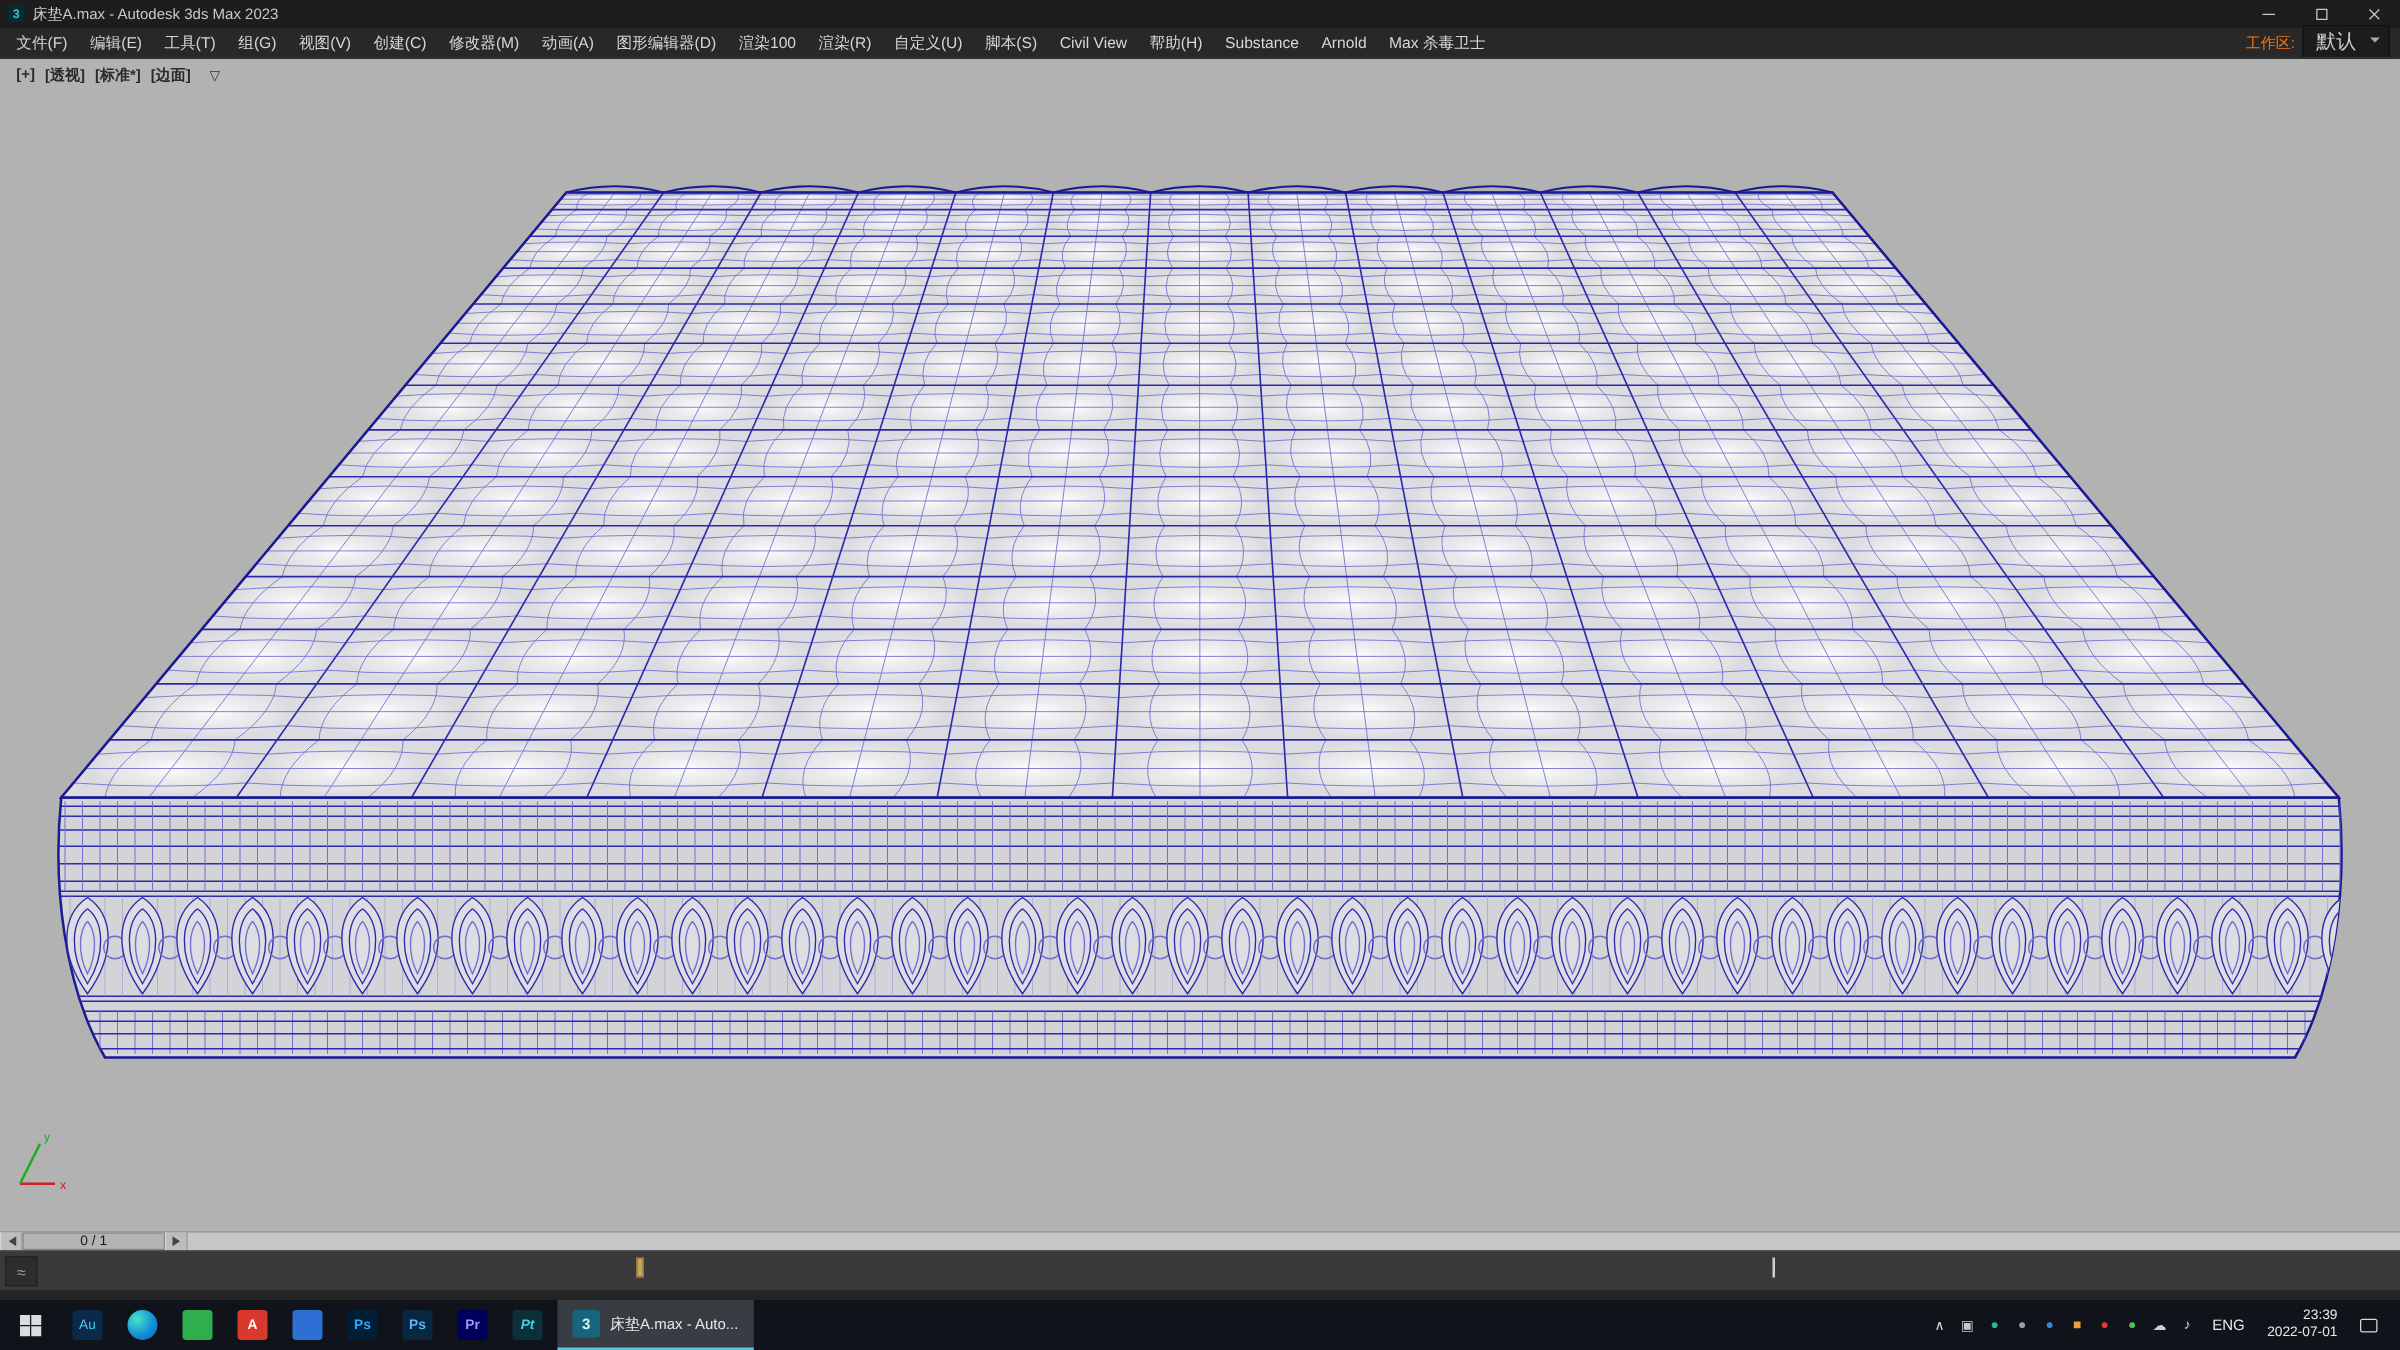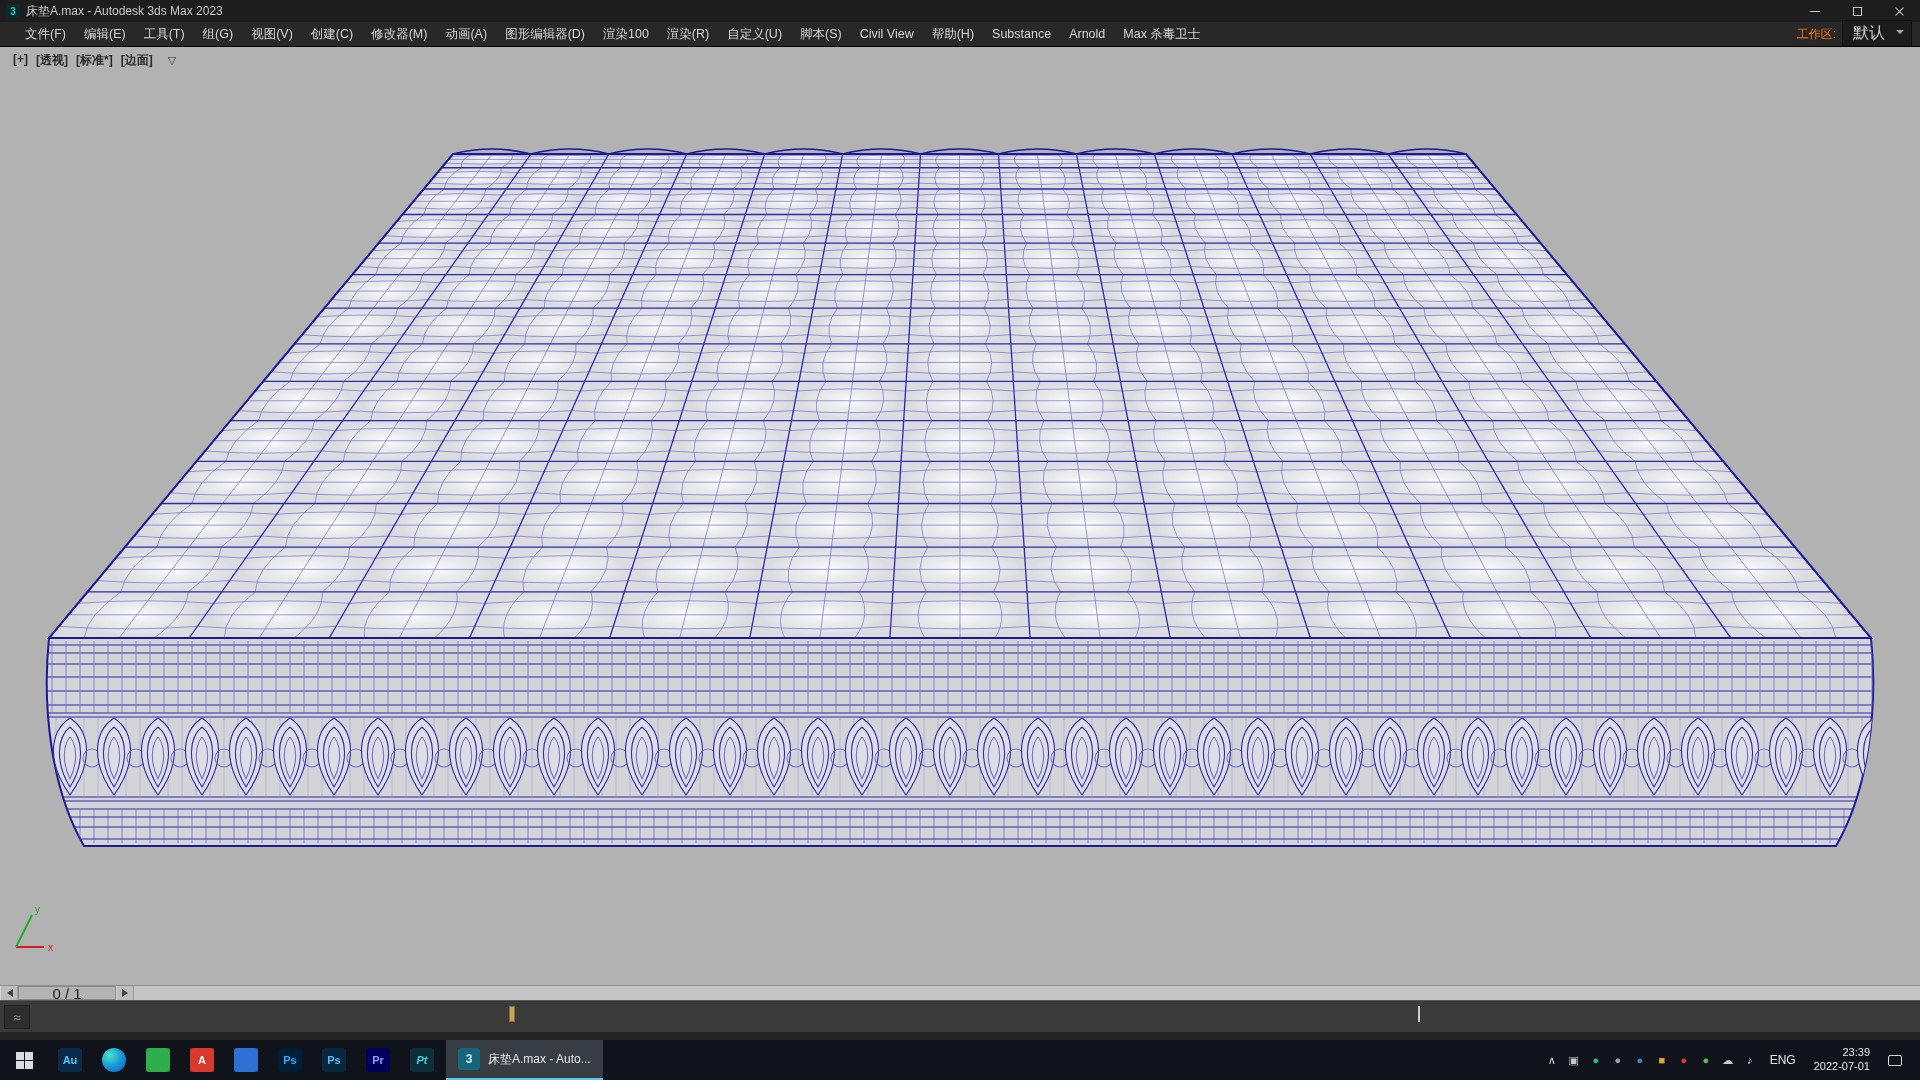--- a/index.html
+++ b/index.html
@@ -18,21 +18,21 @@
   .ic-min { width:10px; height:1px; background:#c9c9c9; }
   .ic-max { width:9px; height:9px; border:1px solid #c9c9c9; }
   .ic-close { position:relative; width:11px; height:11px; }
   .ic-close::before,.ic-close::after { content:""; position:absolute; left:5px; top:0;
     width:1px; height:11px; background:#c9c9c9; }
   .ic-close::before { transform:rotate(45deg); }
   .ic-close::after  { transform:rotate(-45deg); }
 
   
   .menubar { height:24px; background:#282828; display:flex; align-items:center;
-    font-size:12.5px; color:#d6d6d6; padding-left:16px; }
+    font-size:12.5px; color:#d6d6d6; padding-left:4px; }
   .menu-items { display:flex; align-items:center; }
   .menu-item { padding:3px 9px; white-space:nowrap; cursor:default; }
   .menubar-right { margin-left:auto; display:flex; align-items:center; gap:6px; margin-right:8px; }
   .ws-label { color:#f97316; font-size:12px; }
   .ws-box { background:#1c1c1c; border:1px solid #111; padding:2px 24px 3px 10px;
     position:relative; font-size:16px; color:#cfcfcf; min-width:70px; }
   .ws-box::after { content:""; position:absolute; right:7px; top:9px;
     border:4px solid transparent; border-top-color:#aaa; }
 
   
@@ -45,42 +45,42 @@
   .vp-label { padding:0 3px; white-space:nowrap; }
   .funnel { margin-left:12px; font-size:11px; color:#333; font-weight:normal; }
 
   
   .framerow { height:15px; background:#c6c6c6; display:flex; align-items:stretch;
     border-top:1px solid #8f8f8f; }
   .fr-btn { width:18px; display:flex; align-items:center; justify-content:center;
     background:#bdbdbd; border-right:1px solid #999; border-left:1px solid #d5d5d5; }
   .tri-l { width:0; height:0; border:4px solid transparent; border-right:6px solid #444; margin-right:3px;}
   .tri-r { width:0; height:0; border:4px solid transparent; border-left:6px solid #444; margin-left:3px;}
-  .fr-handle { width:98px; background:#b3b3b3; border:1px solid #8a8a8a;
-    display:flex; align-items:center; justify-content:center; font-size:15px; color:#1a1a1a; }
+  .fr-handle { width:114px; background:#b3b3b3; border:1px solid #8a8a8a;
+    display:flex; align-items:center; justify-content:center; font-size:11px; color:#1a1a1a; }
   .fr-rest { flex:1; }
 
   .trackbar { height:32px; background:#3a3a3a; position:relative; border-top:1px solid #555; }
   .tb-mini { position:absolute; left:4px; top:4px; width:26px; height:24px; background:#2d2d2d;
     border:1px solid #222; color:#9a9a9a; font-size:13px; display:flex; align-items:center;
     justify-content:center; }
   .track-slider { position:absolute; left:509px; top:5px; width:6px; height:16px;
     background:#c9a35b; border:1px solid #8a6d35; }
   .track-tick { position:absolute; left:1418px; top:5px; width:2px; height:16px; background:#cfcfcf; }
   .statusstrip { height:8px; background:#242424; }
 
   
   .taskbar { height:40px; background:#10141a; display:flex; align-items:stretch; color:#e8e8e8; }
   .t-btn { display:flex; align-items:center; justify-content:center; }
   .tb-start { width:48px; }
   .win-grid { display:grid; grid-template-columns:8px 8px; grid-template-rows:8px 8px; gap:1px; }
   .win-grid i { background:#d9dde1; }
   .task-icon-btn { width:44px; }
   .au-icon { width:24px; height:24px; border-radius:3px; background:#0b2a4a; color:#4ac7f5;
-    font-size:11px; font-weight:bold; display:flex; align-items:center; justify-content:center; }
+    font-size:11px; font-weight:normal; display:flex; align-items:center; justify-content:center; }
   .edge-icon { width:24px; height:24px; border-radius:50%;
     background:radial-gradient(circle at 32% 30%, #45e6c8, #1390d8 55%, #0b63c0); }
   .folder-host, .apps-host, .tray-icons { display:flex; align-items:stretch; }
   .folder-btn { display:flex; align-items:center; gap:8px; padding:0 12px; width:160px;
     border-bottom:2px solid #8f959c; margin:0 1px; }
   .folder-ic { width:19px; height:14px; background:#f6c64b; border-radius:2px; position:relative;
     flex:0 0 auto; }
   .folder-ic::before { content:""; position:absolute; top:-3px; left:0; width:8px; height:3px;
     background:#e3b23e; border-radius:1px 1px 0 0; }
   .folder-label { font-size:12px; white-space:nowrap; overflow:hidden; text-overflow:ellipsis; }

